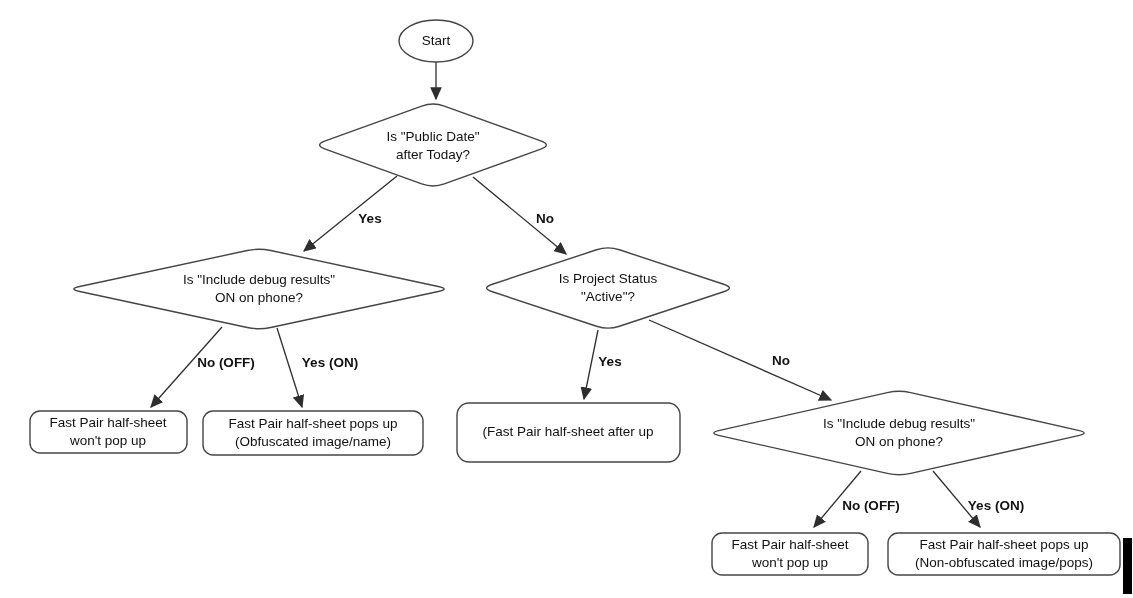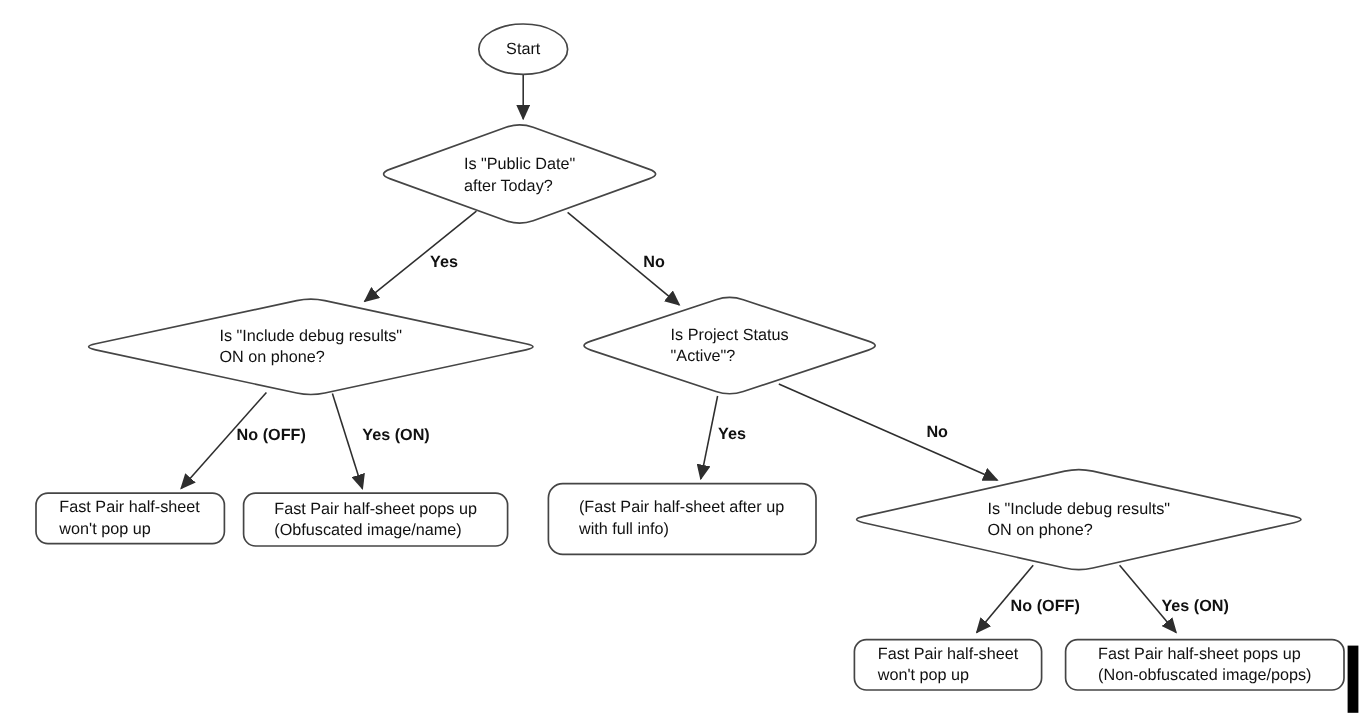--- a/index.html
+++ b/index.html
@@ -9,20 +9,21 @@
     background:#ffffff;
     overflow:hidden;
     font-family:"Liberation Sans",sans-serif;
   }
   svg{position:absolute;left:0;top:0;}
   .shape{fill:#ffffff;stroke:#454545;stroke-width:1.4;}
   .edge{stroke:#2e2e2e;stroke-width:1.3;fill:none;}
   .node-label,.edge-label{
     position:absolute;
     transform:translate(-50%,-50%);
+    text-align:center;
     white-space:nowrap;
     font-size:13.5px;
     line-height:18px;
     color:#111111;
   }
   .edge-label{line-height:15px;font-weight:bold;}
   .caret{
     position:absolute;
     background:#000000;
   }
@@ -92,21 +93,20 @@
     <div>won't pop up</div>
   </div>
 
   <div class="node-label" style="left:313px;top:433px">
     <div>Fast Pair half-sheet pops up</div>
     <div>(Obfuscated image/name)</div>
   </div>
 
   <div class="node-label" style="left:568px;top:432px">
     <div>(Fast Pair half-sheet after up</div>
-    <div>with full info)</div>
   </div>
 
   <div class="node-label" style="left:790px;top:554px">
     <div>Fast Pair half-sheet</div>
     <div>won't pop up</div>
   </div>
 
   <div class="node-label" style="left:1004px;top:554px">
     <div>Fast Pair half-sheet pops up</div>
     <div>(Non-obfuscated image/pops)</div>

